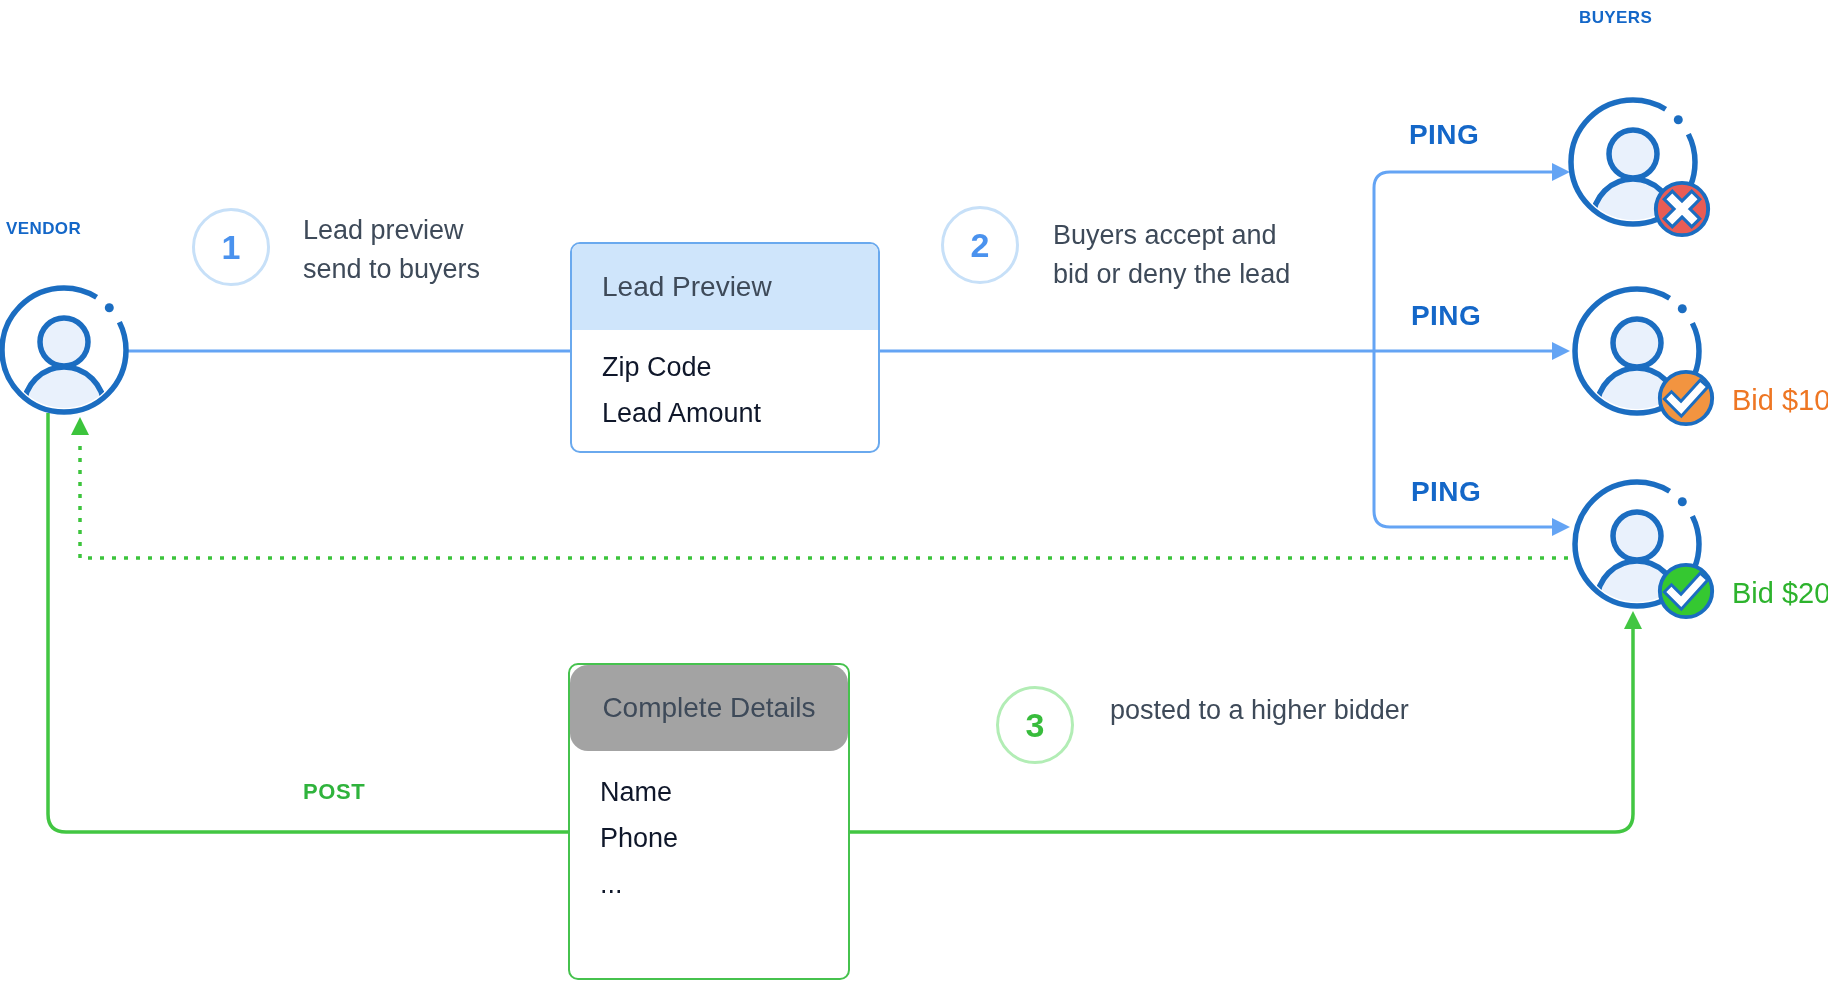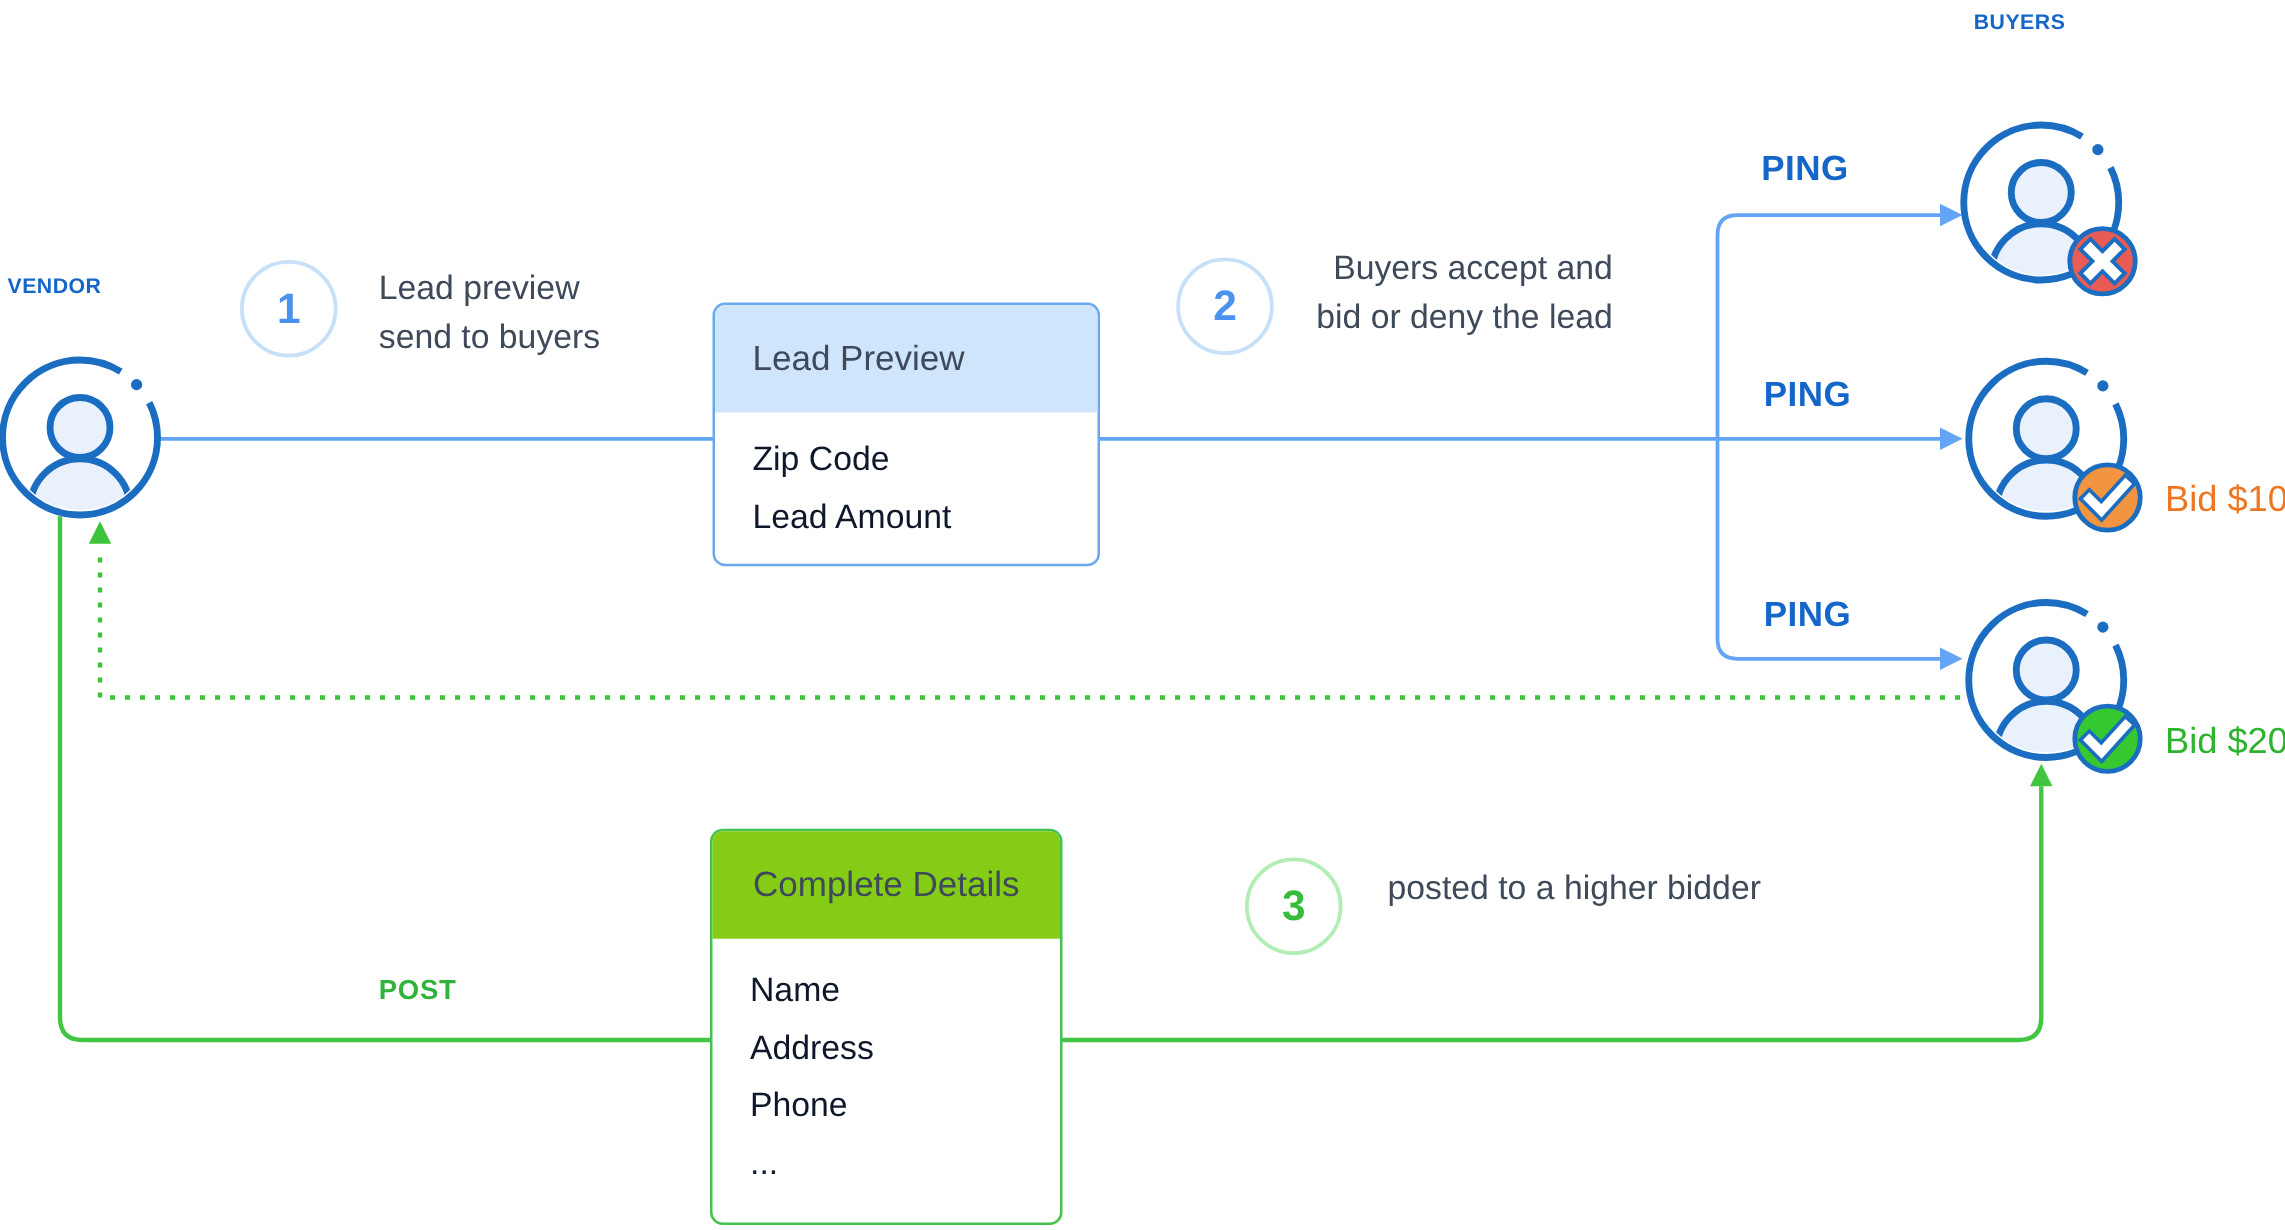--- a/index.html
+++ b/index.html
@@ -26,21 +26,21 @@
                font-size:34px;font-weight:700;color:#4a92ee;z-index:3;}
   .step-circle.green{border-color:#b2edb5;color:#38bc3c;}
   .step-text{font-size:27px;color:#3e4a59;line-height:39px;z-index:3;white-space:nowrap;}
 
   .card{position:absolute;background:#fff;border-radius:10px;box-sizing:border-box;z-index:2;}
   .card-blue{border:2px solid #6aa9ee;}
   .card-green{border:2px solid #46c24e;}
   .card-header{height:86px;display:flex;align-items:center;font-size:28px;color:#3e4a59;
                border-radius:8px 8px 0 0;padding:0 30px;}
   .card-blue .card-header{background:#cfe5fb;}
-  .card-green .card-header{background:#84cc16;justify-content:center;padding:0;}
+  .card-green .card-header{background:#a3a3a3;justify-content:center;padding:0;border-radius:18px;}
   .card-body{padding:14px 30px 0 30px;font-size:27px;color:#0f172a;}
   .card-body .row{line-height:46px;}
   .card-green .card-body{padding-top:18px;}
 
   .avatar{position:absolute;width:140px;height:140px;z-index:3;}
   .avatar-ico{position:absolute;left:0;top:0;width:140px;height:140px;}
   .badge{position:absolute;left:88px;top:86px;width:62px;height:62px;z-index:4;}
 </style>
 </head>
 <body>
@@ -69,21 +69,21 @@
     <span>1</span>
   </div>
   <div class="abs step-text" style="left:303px;top:211px;">
     <div>Lead preview</div>
     <div>send to buyers</div>
   </div>
 
   <div class="abs step-circle" style="left:941px;top:206px;">
     <span>2</span>
   </div>
-  <div class="abs step-text" style="left:1053px;top:195px;text-align:right;">
+  <div class="abs step-text" style="left:1053px;top:216px;">
     <div>Buyers accept and</div>
     <div>bid or deny the lead</div>
   </div>
 
   <div class="abs step-circle green" style="left:996px;top:686px;">
     <span>3</span>
   </div>
   <div class="abs step-text" style="left:1110px;top:691px;">
     <div>posted to a higher bidder</div>
   </div>
@@ -93,21 +93,20 @@
     <div class="card-body">
       <div class="row">Zip Code</div>
       <div class="row">Lead Amount</div>
     </div>
   </div>
 
   <div class="card card-green" style="left:568px;top:663px;width:282px;height:317px;">
     <div class="card-header">Complete Details</div>
     <div class="card-body">
       <div class="row">Name</div>
-      <div class="row">Address</div>
       <div class="row">Phone</div>
       <div class="row">...</div>
     </div>
   </div>
 
   <div class="abs blue-label ping" style="left:1409px;top:119px;">PING</div>
   <div class="abs blue-label ping" style="left:1411px;top:300px;">PING</div>
   <div class="abs blue-label ping" style="left:1411px;top:476px;">PING</div>
 
   <div class="avatar" style="left:-6px;top:280px;">

